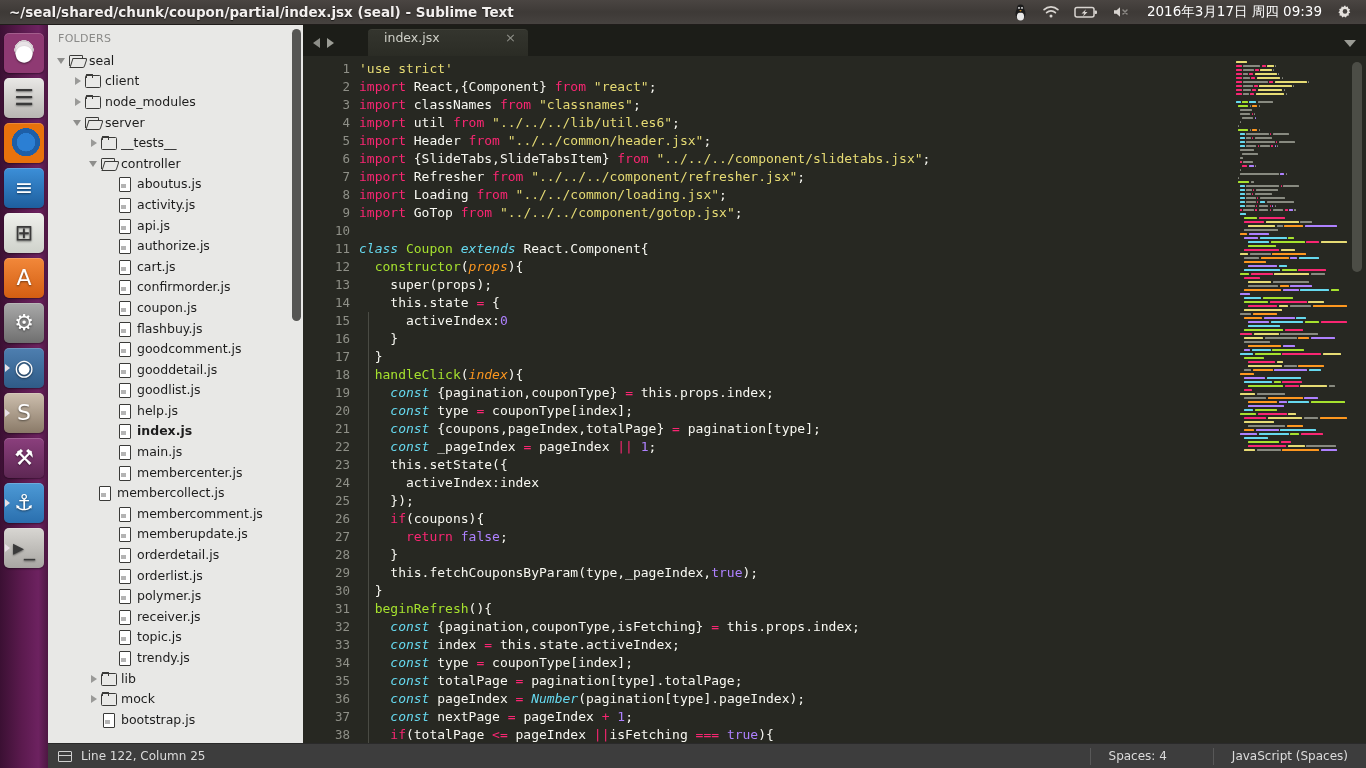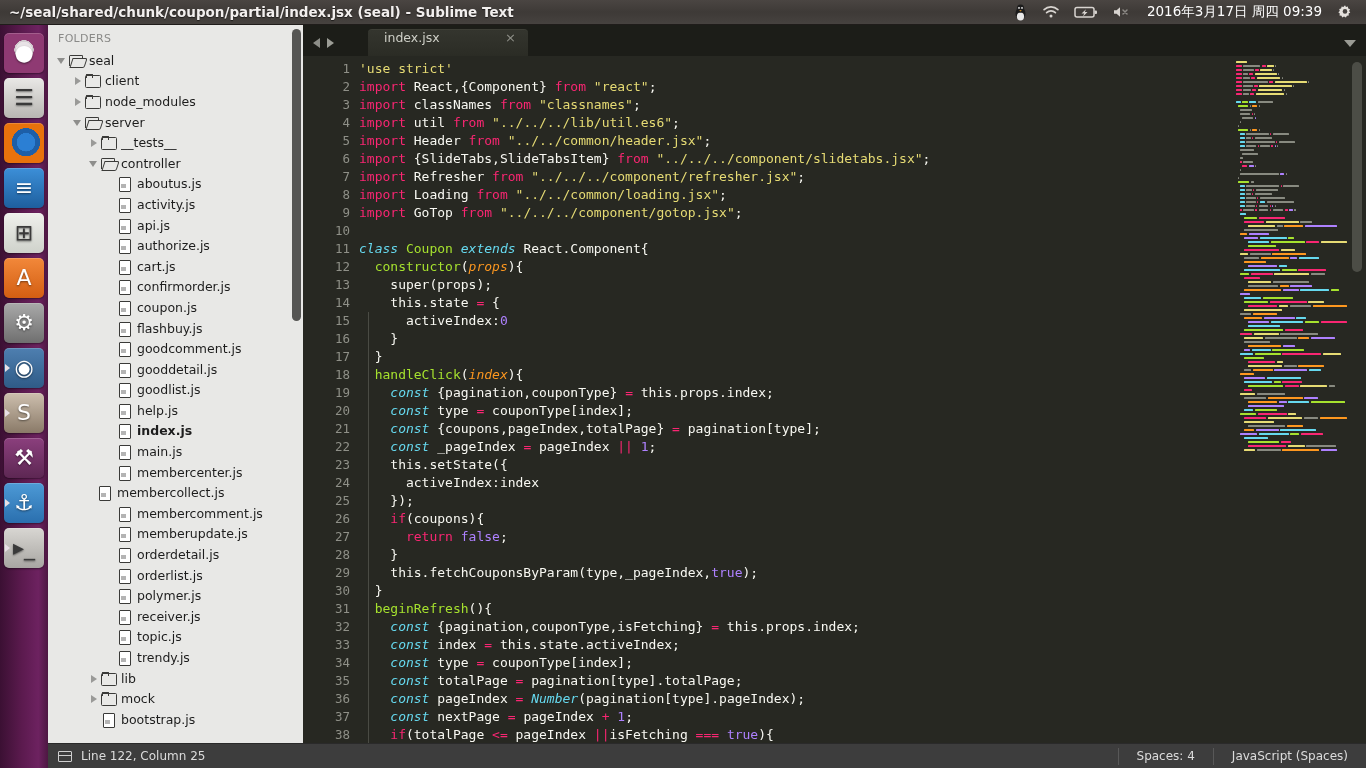--- a/index.html
+++ b/index.html
@@ -222,21 +222,21 @@
     border-top: 1px solid #2a2a2a;
   }
   #status-left { display: flex; align-items: center; gap: 9px; padding-left: 10px; }
   .panel-glyph {
     width: 14px; height: 11px; border: 1.4px solid #cfcfcf; border-radius: 1px;
     position: relative;
   }
   .panel-glyph::after {
     content: ""; position: absolute; left: 0; top: 3.6px; right: 0; height: 1.4px; background: #cfcfcf;
   }
-  #status-right { margin-left: auto; display: flex; align-items: center; height: 25px; }
+  #status-right { margin-left: auto; display: flex; align-items: center; height: 25px; gap: 28px; }
   .st-item { padding: 0 18px; height: 17px; display: flex; align-items: center; border-left: 1px solid #585858; }
   .st-item:first-child { border-left: 1px solid #585858; }
 </style>
 </head>
 <body>
 
 <div id="app">
 
   <div id="top-panel">
     <div id="window-title">~/seal/shared/chunk/coupon/partial/index.jsx (seal) - Sublime Text</div>

